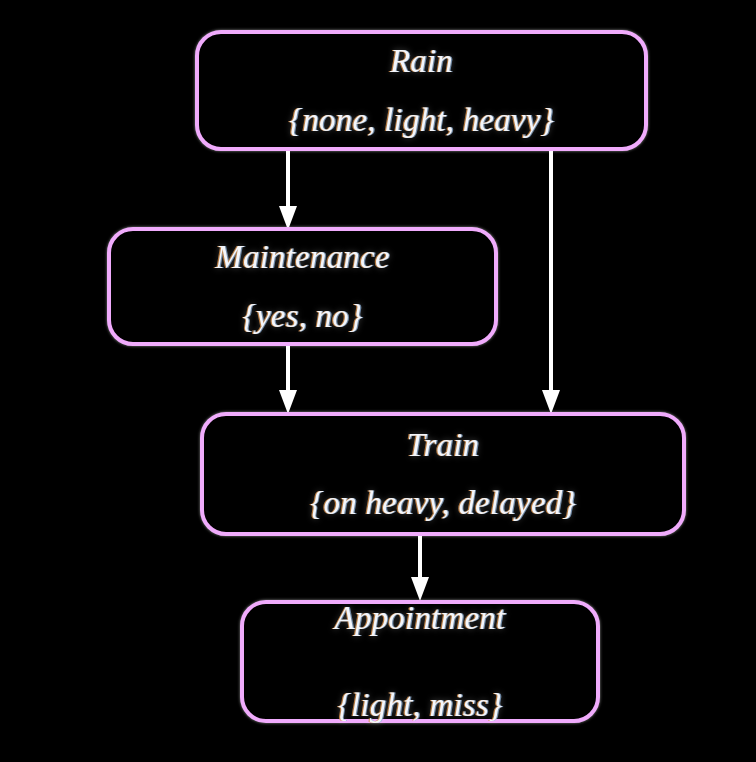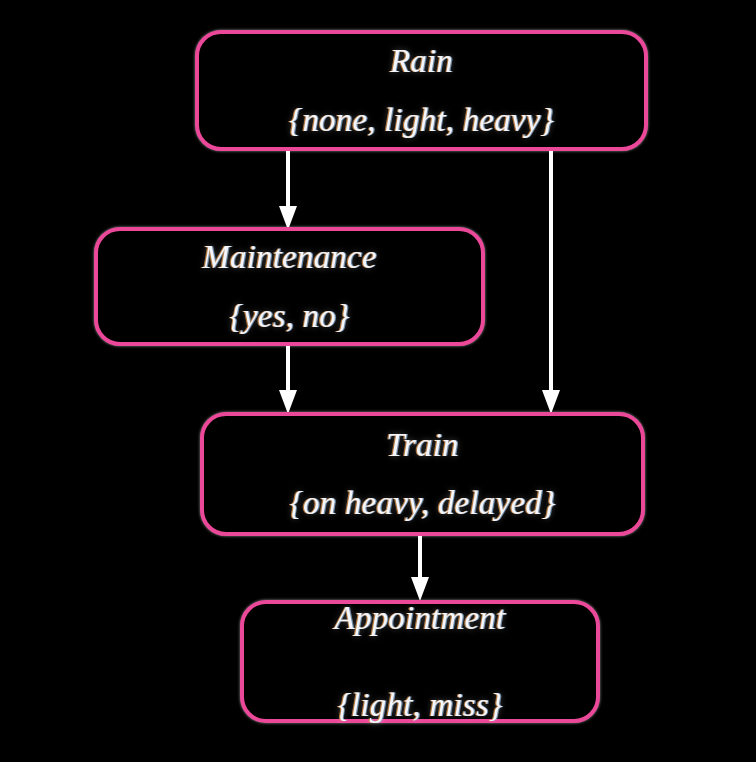--- a/index.html
+++ b/index.html
@@ -20,21 +20,21 @@
     width: 756px;
     height: 762px;
     background: #000000;
   }
 
   
   .node {
     position: absolute;
     box-sizing: border-box;
     background: #000000;
-    border: 4px solid #ec4899;
+    border: 4px solid #f0abfc;
     border-radius: 26px;
     display: flex;
     flex-direction: column;
     align-items: center;
     justify-content: center;
     text-align: center;
     box-shadow: 0 0 3px rgba(255,255,255,0.55);
     line-height: 1.16;
   }
 
@@ -47,22 +47,22 @@
       -1.2px 0 0 rgba(214,142,72,0.80),
        1.2px 0 0 rgba(150,185,225,0.70),
        0 0 6px rgba(255,255,255,0.35);
   }
 
   .node-title  { font-size: 33px; letter-spacing: 0.2px; }
   .node-states { font-size: 33px; letter-spacing: 0.2px; margin-top: 20px; }
 
   
   #node-rain        { left:195px; top: 30px; width:453px; height:121px; }
-  #node-maintenance { left: 94px; top:227px; width:391px; height:119px; }
-  #node-train       { left:200px; top:412px; width:445px; height:124px; }
+  #node-maintenance { left: 107px; top:227px; width:391px; height:119px; }
+  #node-train       { left:200px; top:412px; width:486px; height:124px; }
   #node-appointment { left:240px; top:600px; width:360px; height:123px;gap:28px; }
 
   
   .edge {
     position: absolute;
     overflow: visible;
   }
   .edge svg { display: block; overflow: visible; }
 
   #edge-rain-maintenance { left:262px; top:148px; width:54px; height:84px; }

